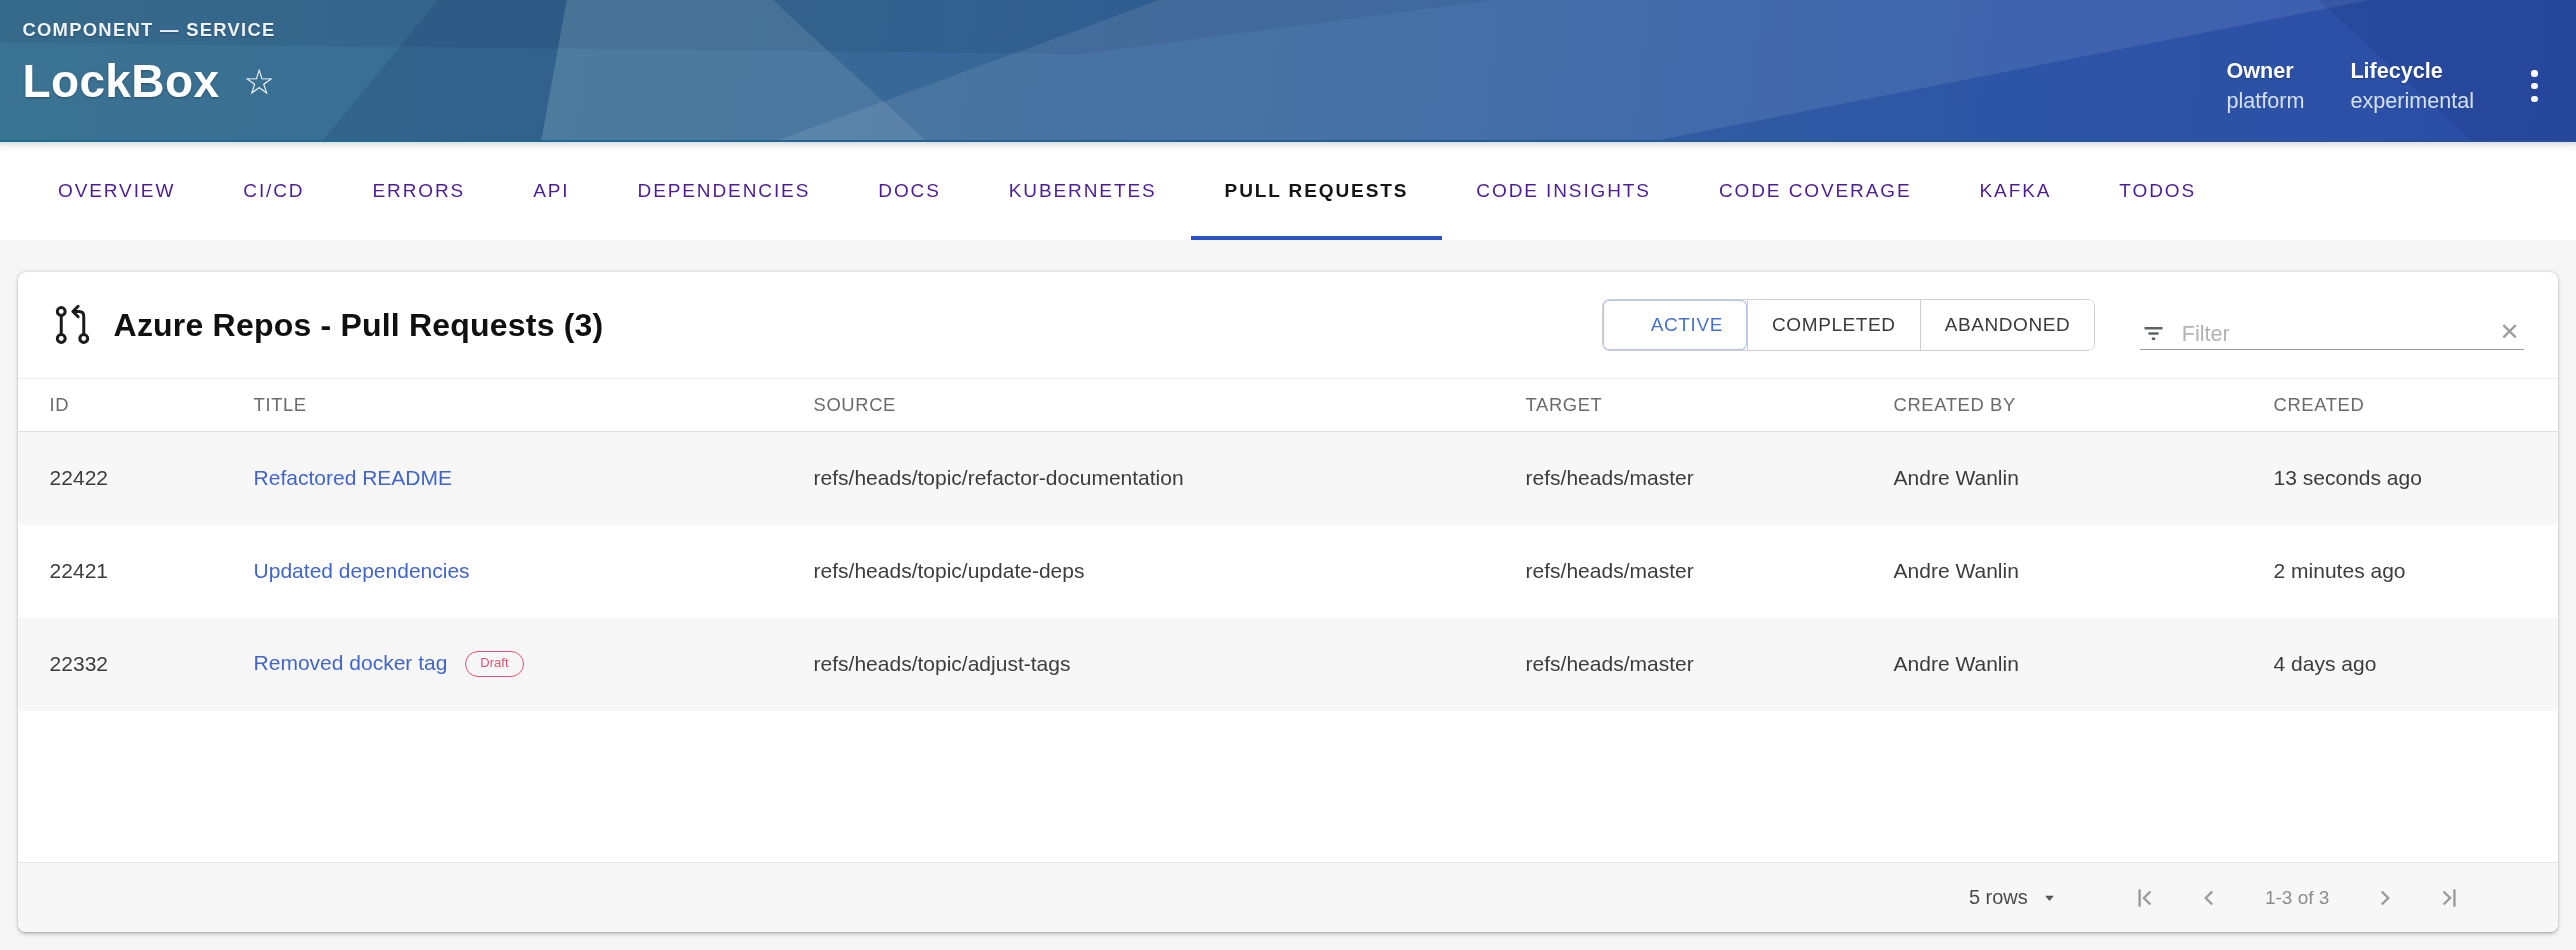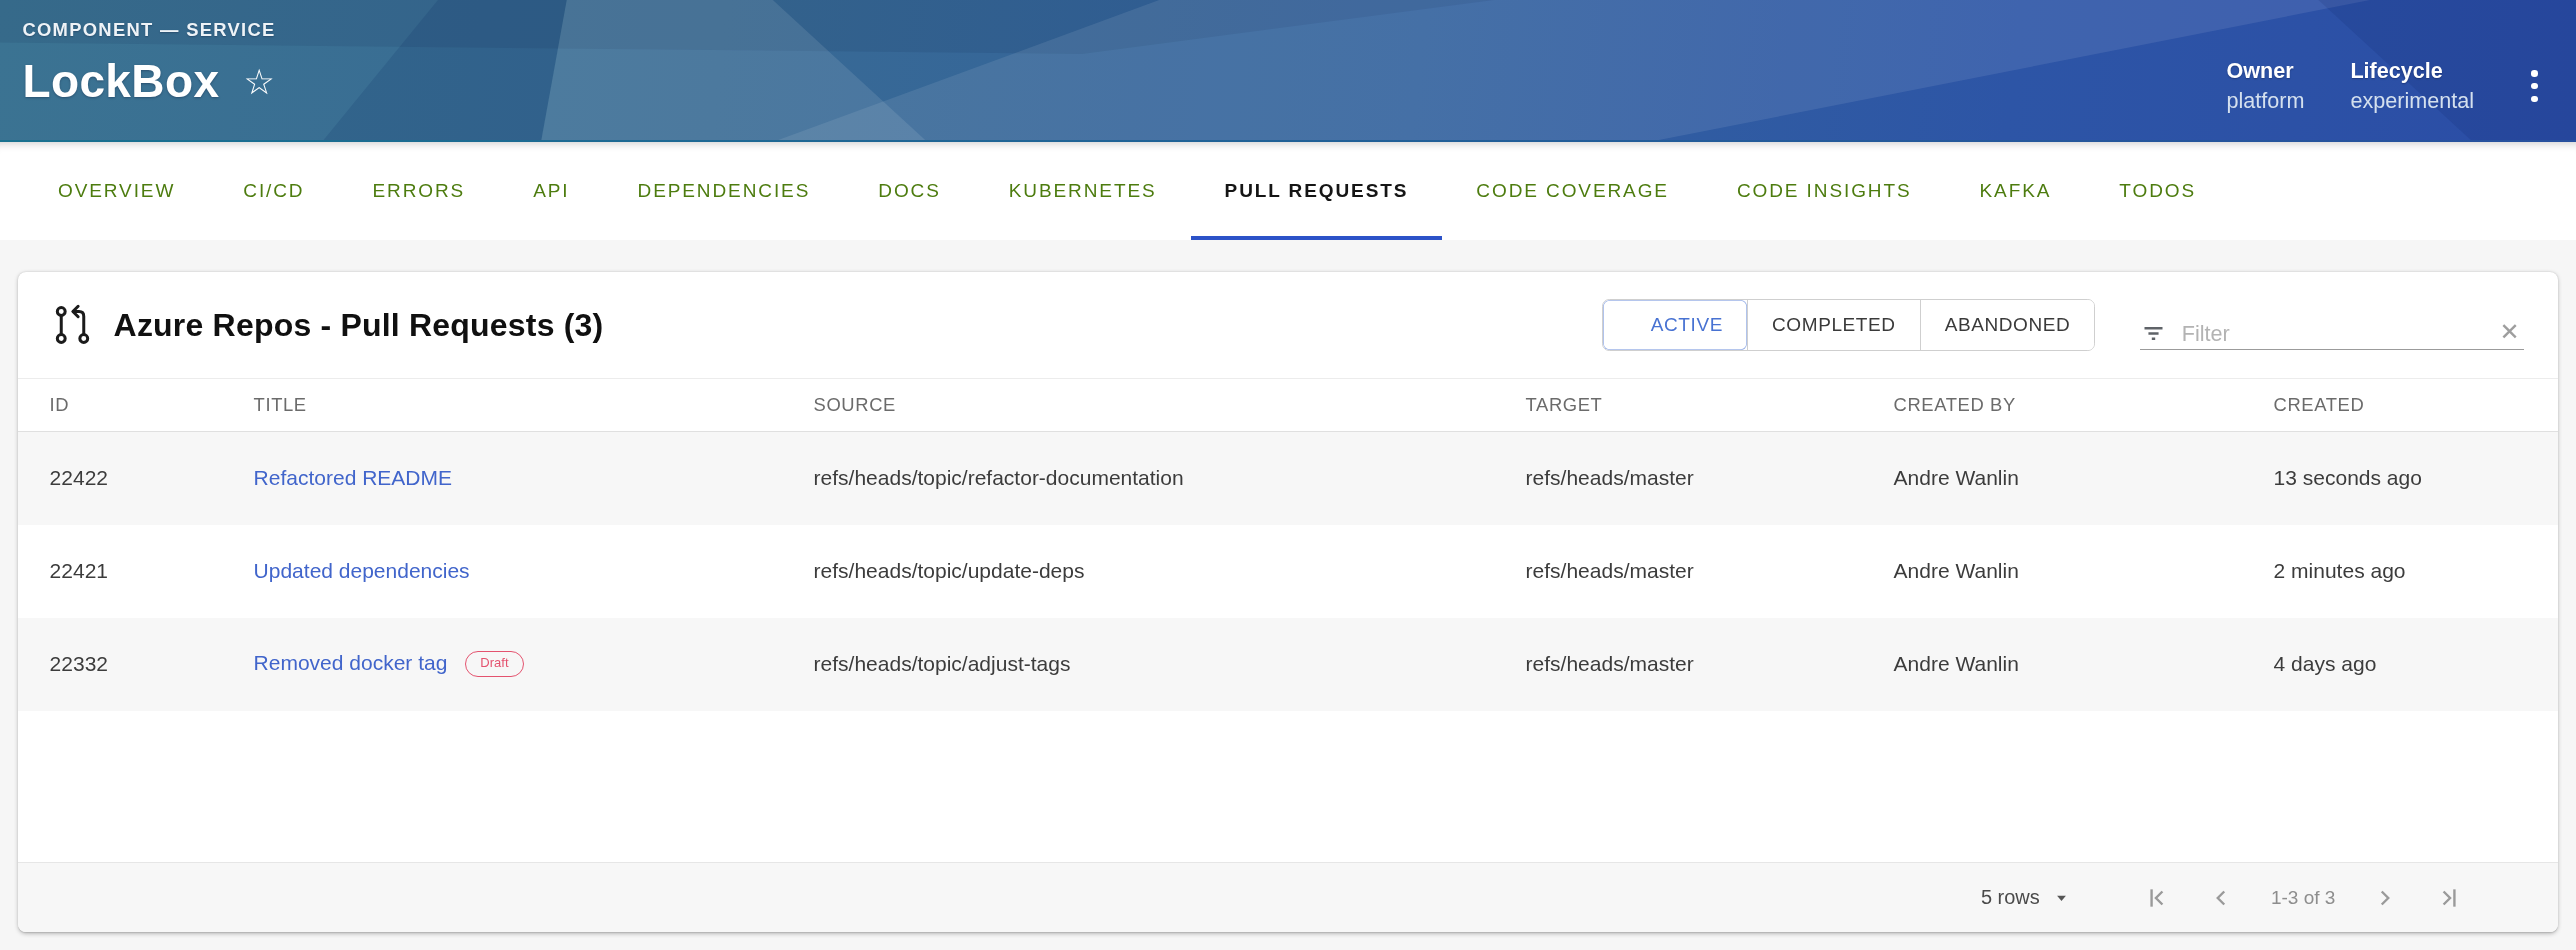--- a/index.html
+++ b/index.html
@@ -35,21 +35,21 @@
   .meta{margin-right:46px;}
   .meta-label{font-size:21.6px;font-weight:700;text-shadow:0 0.8px 1.6px rgba(0,0,30,.3);}
   .meta-value{font-size:21.6px;color:#d4e0ee;margin-top:4.8px;}
   .kebab{display:flex;flex-direction:column;gap:6.4px;padding:8px 11.2px;cursor:pointer;margin-right:3.2px;}
   .kebab i{width:6.4px;height:6.4px;border-radius:50%;background:#fff;}
 
   
   .tabs{height:98px;background:#fff;display:flex;align-items:stretch;padding-left:24px;
     box-shadow:inset 0 9.6px 8px -8px rgba(0,0,0,.20);}
   .tab{display:flex;align-items:center;padding:0 34px;font-size:19px;letter-spacing:1.9px;
-    color:#4d7c0f;font-weight:500;cursor:pointer;position:relative;white-space:nowrap;}
+    color:#4c1d95;font-weight:500;cursor:pointer;position:relative;white-space:nowrap;}
   .tab.active{color:#151515;font-weight:700;}
   .tab.active::after{content:"";position:absolute;left:0;right:0;bottom:0;height:4px;background:var(--accent);}
 
   
   .content{padding:32px 17.6px 19px;height:711px;}
   .card{background:#fff;border-radius:8px;box-shadow:0 1.6px 4px rgba(0,0,0,.22),0 0.8px 1.6px rgba(0,0,0,.14);
     height:660px;display:flex;flex-direction:column;overflow:hidden;}
   .card-header{height:106px;display:flex;align-items:center;justify-content:space-between;padding:0 34px 0 32px;flex:none;}
   .card-title-wrap{display:flex;align-items:center;gap:19px;}
   .pr-icon{width:45px;height:48px;color:#1b1b1b;flex:none;}
@@ -82,21 +82,21 @@
 
   .spacer{flex:1;background:#fff;}
 
   .card-footer{height:70px;flex:none;background:var(--row-alt);border-top:0.8px solid #e6e6e6;
     display:flex;align-items:center;justify-content:flex-end;padding-right:77px;}
   .rows-select{display:flex;align-items:center;gap:11.2px;cursor:pointer;margin-right:53px;text-align:right;}
   .rows-label{font-size:20px;color:#4a4a4a;}
   .caret{width:21px;height:21px;}
   .pg-btn{background:none;border:none;cursor:pointer;padding:0;margin:0 19px;display:flex;align-items:center;}
   .pg-btn svg{width:26px;height:26px;stroke:#9a9a9a;stroke-width:2.2;fill:none;}
-  .range{font-size:19px;color:#8d8d8d;margin:0 18px;white-space:nowrap;}
+  .range{font-size:19px;color:#8d8d8d;margin:0 24px;white-space:nowrap;}
 </style>
 </head>
 <body>
 
 <header class="hero">
   <div class="shape shape-top-dark"></div>
   <div class="shape shape-band-dark"></div>
   <div class="shape shape-band-light"></div>
   <div class="shape shape-right-light"></div>
   <div class="shape shape-right-dark"></div>
@@ -128,22 +128,22 @@
 
 <nav class="tabs">
     <div class="tab">OVERVIEW</div>
     <div class="tab">CI/CD</div>
     <div class="tab">ERRORS</div>
     <div class="tab">API</div>
     <div class="tab">DEPENDENCIES</div>
     <div class="tab">DOCS</div>
     <div class="tab">KUBERNETES</div>
     <div class="tab active">PULL REQUESTS</div>
+    <div class="tab">CODE INSIGHTS</div>
     <div class="tab">CODE COVERAGE</div>
-    <div class="tab">CODE INSIGHTS</div>
     <div class="tab">KAFKA</div>
     <div class="tab">TODOS</div>
   </nav>
 
 <main class="content">
   <section class="card">
     <div class="card-header">
       <div class="card-title-wrap">
         <svg class="pr-icon" viewBox="0 0 24 24" fill="none" stroke="currentColor" stroke-width="1.6" stroke-linecap="round" stroke-linejoin="round">
           <circle cx="6" cy="4.8" r="2.1"></circle>

